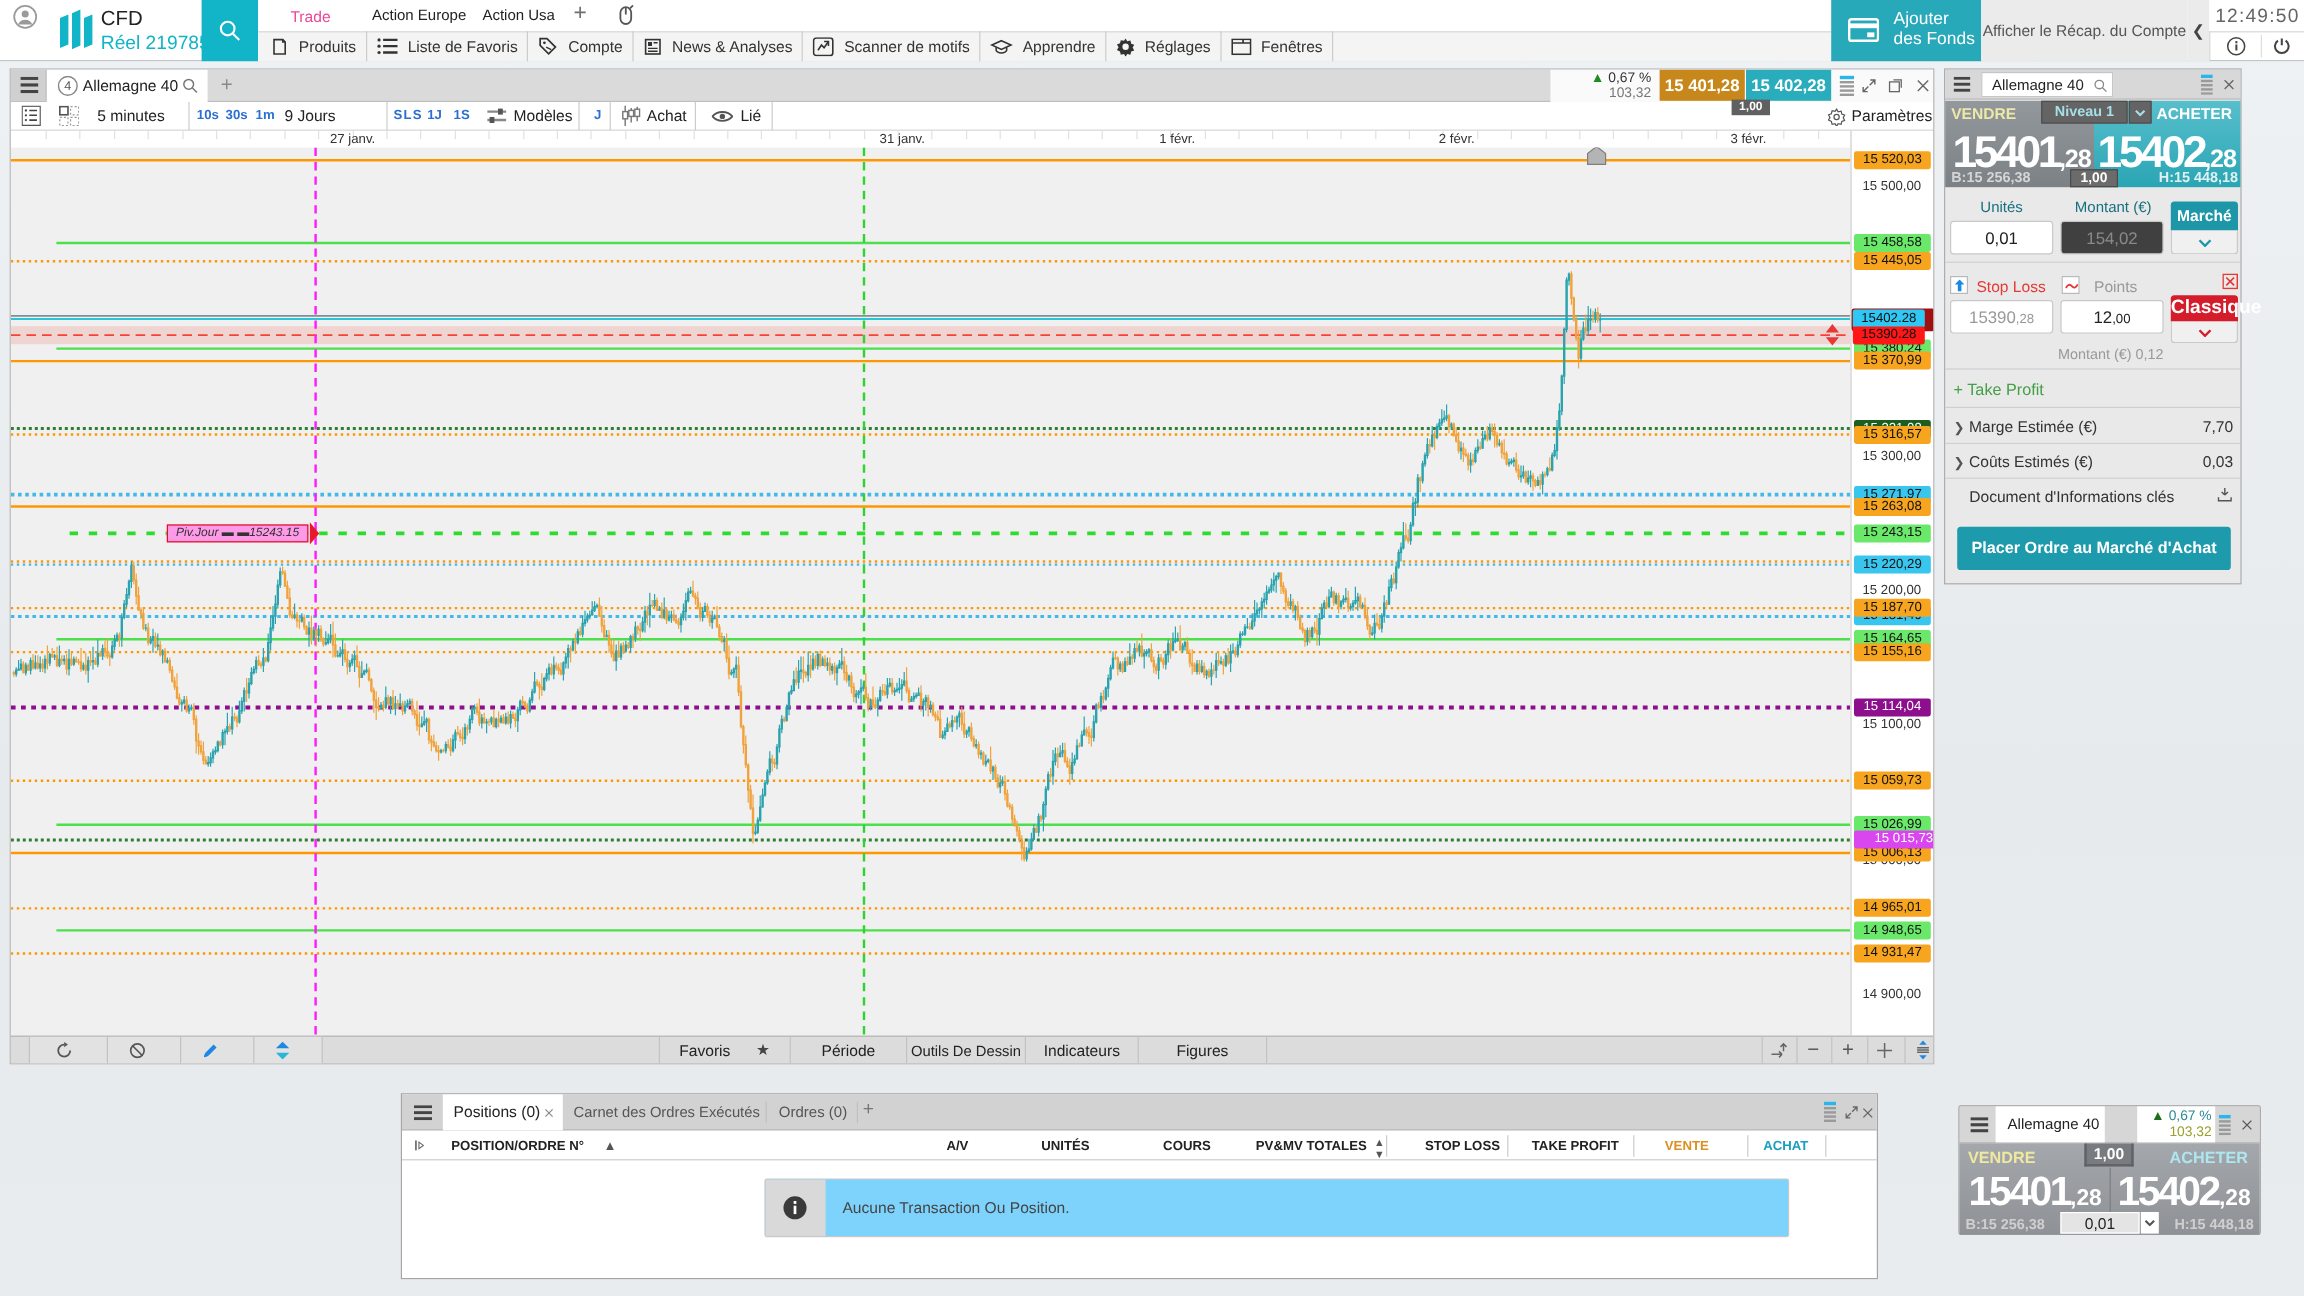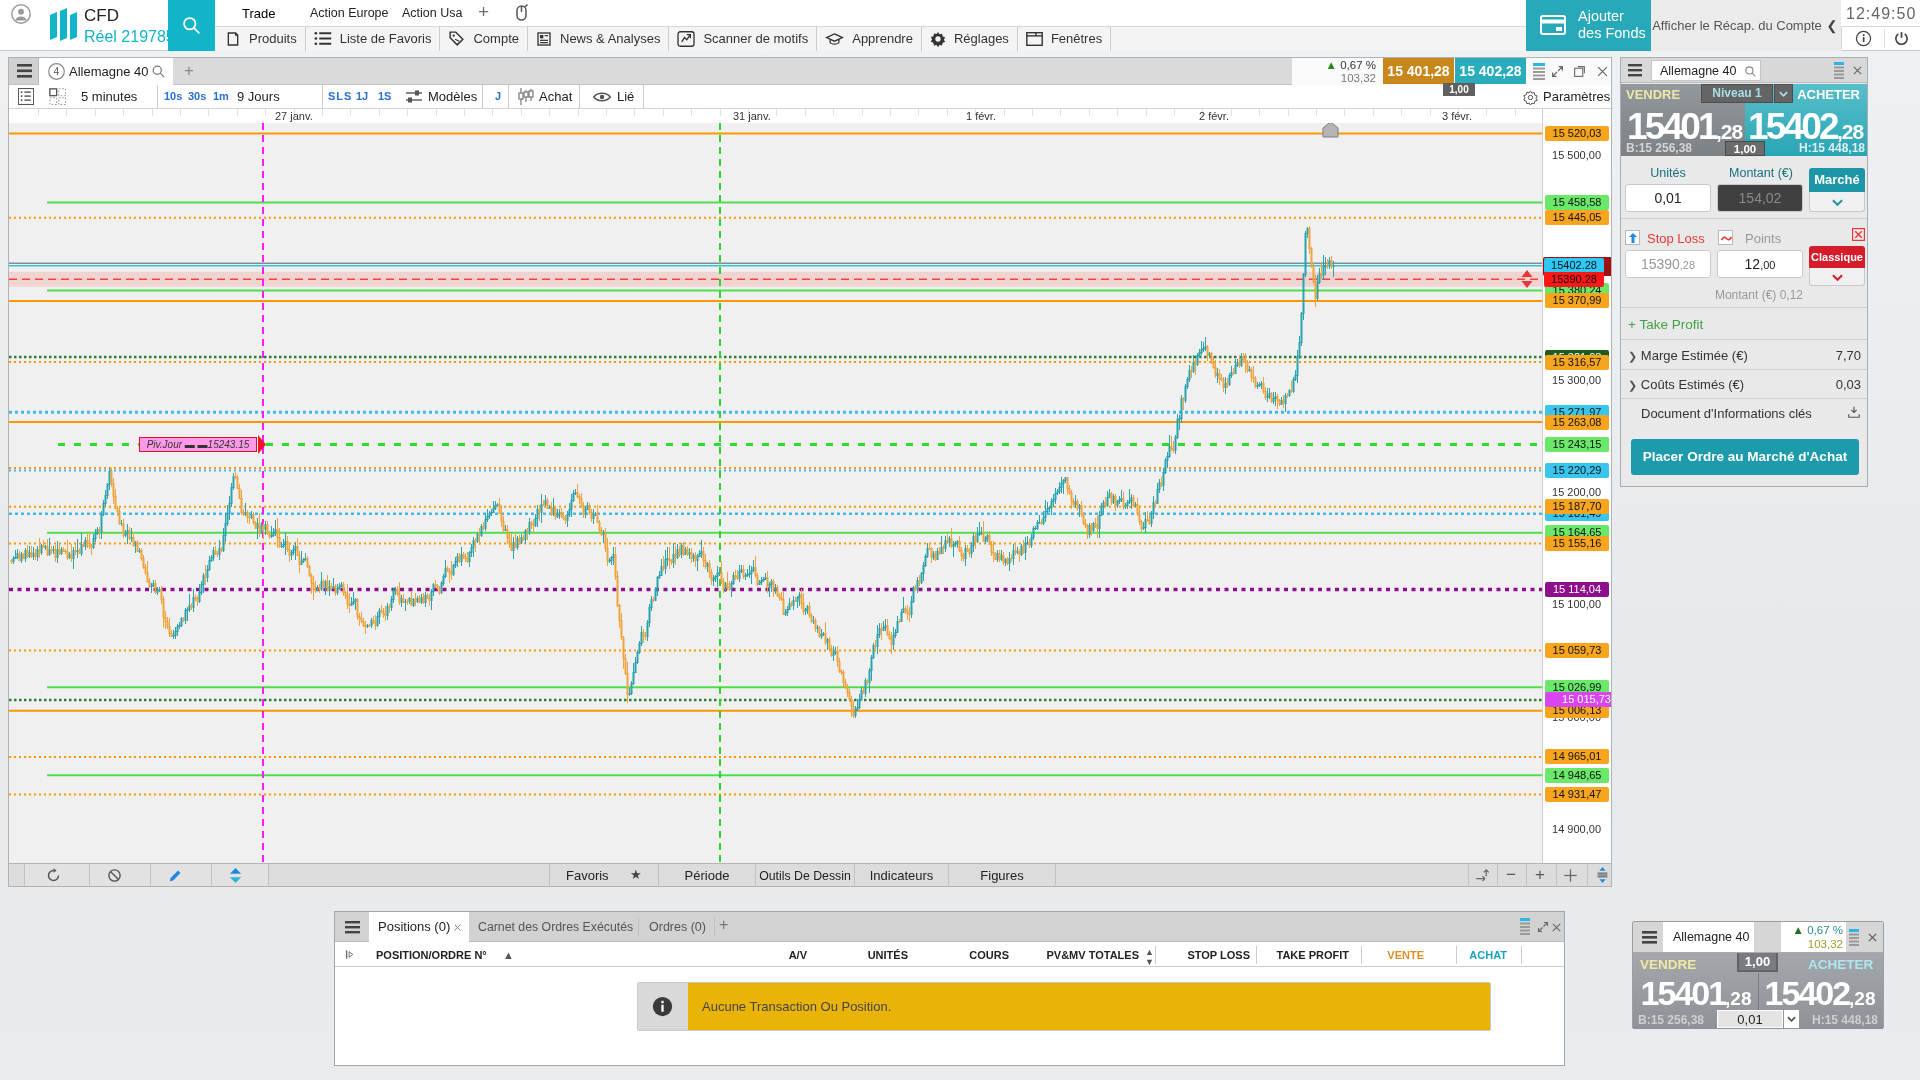--- a/index.html
+++ b/index.html
@@ -27,21 +27,21 @@
   <div class="abs" style="left:84px;top:6px;font-size:17px;color:#222;">CFD</div>
   <div class="abs" style="left:84px;top:28px;font-size:16px;color:#12b4c8;">Réel 21978566</div>
 
   <div class="abs" style="left:168px;top:0;width:47px;height:51px;background:#12b4c8;">
     <svg style="position:absolute;left:13px;top:15px;" width="21" height="21" viewBox="0 0 24 24">
         <circle cx="10" cy="10" r="6.5" fill="none" stroke="#fff" stroke-width="2"></circle>
         <line x1="15" y1="15" x2="21" y2="21" stroke="#fff" stroke-width="2"></line>
       </svg>
   </div>
 
-  <div class="abs" style="left:242px;top:6px;font-size:13px;color:#000000;">Trade</div>
+  <div class="abs" style="left:242px;top:6px;font-size:13px;color:#ec4899;">Trade</div>
   <div class="abs" style="left:310px;top:6px;font-size:12.5px;color:#222;">Action Europe</div>
   <div class="abs" style="left:402px;top:6px;font-size:12.5px;color:#222;">Action Usa</div>
   <div class="abs" style="left:478px;top:1px;font-size:19px;color:#707070;">+</div>
   <svg class="abs" style="left:514px;top:4px;" width="16" height="18" viewBox="0 0 16 18">
       <rect x="3" y="2" width="9" height="14" rx="4.5" fill="none" stroke="#555" stroke-width="1.5"></rect>
       <line x1="7.5" y1="2" x2="7.5" y2="8" stroke="#555" stroke-width="1.5"></line>
       <path d="M11 3 L13.5 0.5" stroke="#555" stroke-width="1.5" fill="none"></path>
     </svg>
 
   <div class="abs" style="left:215px;top:26px;width:1311px;height:25px;background:#f4f4f4;border-top:1px solid #d8d8d8;"></div>
@@ -500,21 +500,21 @@
         <path d="M0.5 5 Q3 0.5 5.5 3.5 T10.5 2" stroke="#e53935" stroke-width="1.6" fill="none"></path>
       </svg>
     </div>
   <div class="abs" style="left:124px;top:173px;font-size:13px;color:#999;">Points</div>
   <div class="abs" style="left:231px;top:170px;width:13px;height:13px;"><svg width="13" height="13" viewBox="0 0 24 24">
         <rect x="1" y="1" width="22" height="22" fill="none" stroke="#e53935" stroke-width="2.4"></rect>
         <path d="M6 6l12 12M18 6L6 18" stroke="#e53935" stroke-width="2.6"></path>
       </svg></div>
   <div class="abs" style="left:4px;top:192px;width:86px;height:28px;background:#fff;border:1px solid #c9c9c9;border-radius:3px;text-align:center;line-height:26px;font-size:14px;color:#999;">15390<span style="font-size:11px;">,28</span></div>
   <div class="abs" style="left:96px;top:192px;width:86px;height:28px;background:#fff;border:1px solid #c9c9c9;border-radius:3px;text-align:center;line-height:26px;font-size:14px;color:#222;">12<span style="font-size:11px;">,00</span></div>
-  <div class="abs" style="left:188px;top:188px;width:56px;height:22px;background:#d51c2b;border-radius:3px 3px 0 0;color:#fff;font-size:11px;font-weight:bold;text-align:center;line-height:22px;">Classique</div>
+  <div class="abs" style="left:188px;top:188px;width:56px;height:22px;background:#d51c2b;border-radius:3px 3px 0 0;color:#fff;font-size:16px;font-weight:bold;text-align:center;line-height:22px;">Classique</div>
   <div class="abs" style="left:188px;top:210px;width:56px;height:18px;background:#f0f0f0;border:1px solid #c9c9c9;border-top:none;border-radius:0 0 3px 3px;">
       <svg style="position:absolute;left:22px;top:6px;" width="11" height="7" viewBox="0 0 12 7">
         <path d="M1 1l5 5 5-5" stroke="#d51c2b" stroke-width="2.2" fill="none"></path>
       </svg>
     </div>
   <div class="abs" style="left:60px;top:230px;width:122px;text-align:right;font-size:12px;color:#999;white-space:nowrap;">Montant (€) 0,12</div>
   <div class="abs" style="left:0;top:249px;width:246px;height:1px;background:#cfcfcf;"></div>
   <div class="abs" style="left:7px;top:259px;font-size:13.5px;color:#43a047;">+ Take Profit</div>
   <div class="abs" style="left:0;top:281px;width:246px;height:1px;background:#cfcfcf;"></div>
   <div class="abs" style="left:7px;top:290px;font-size:13px;color:#333;"><span style="font-size:11px;color:#555;">❯</span> Marge Estimée (€)</div>
@@ -578,21 +578,21 @@
     <div style="position:absolute;left:838px;top:7px;width:77px;text-align:right;">STOP LOSS</div>
     <div style="position:absolute;left:928px;top:7px;width:86px;text-align:right;">TAKE PROFIT</div>
     <div style="position:absolute;left:1040px;top:7px;width:49px;text-align:right;color:#dd9022;">VENTE</div>
     <div style="position:absolute;left:1124px;top:7px;width:48px;text-align:right;color:#1b9fc0;">ACHAT</div>
     <div class="abs sep" style="left:820px;top:4px;height:18px;"></div>
     <div class="abs sep" style="left:921px;top:4px;height:18px;"></div>
     <div class="abs sep" style="left:1026px;top:4px;height:18px;"></div>
     <div class="abs sep" style="left:1121px;top:4px;height:18px;"></div>
     <div class="abs sep" style="left:1186px;top:4px;height:18px;"></div>
   </div>
-  <div class="abs" style="left:302px;top:70px;width:854px;height:49px;border:1px solid #c9c9c9;border-radius:2px;background:#eab308;">
+  <div class="abs" style="left:302px;top:70px;width:854px;height:49px;border:1px solid #c9c9c9;border-radius:2px;background:#7dd3fc;">
     <div style="position:absolute;left:0;top:0;width:50px;height:47px;background:#d9d9d9;">
       <svg style="position:absolute;left:14px;top:13px;" width="21" height="21" viewBox="0 0 24 24">
           <circle cx="12" cy="12" r="11" fill="#3a3a3a"></circle>
           <rect x="10.7" y="10" width="2.6" height="8" fill="#fff"></rect>
           <rect x="10.7" y="5.5" width="2.6" height="2.8" fill="#fff"></rect>
         </svg>
     </div>
     <span style="position:absolute;left:64px;top:16px;font-size:13px;color:#444;">Aucune Transaction Ou Position.</span>
   </div>
 </div>

